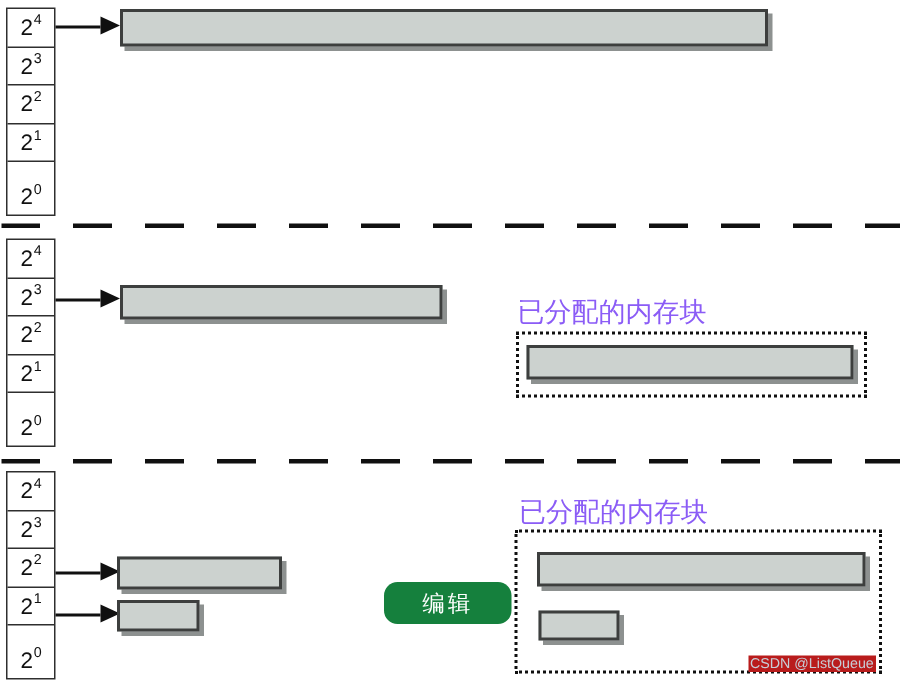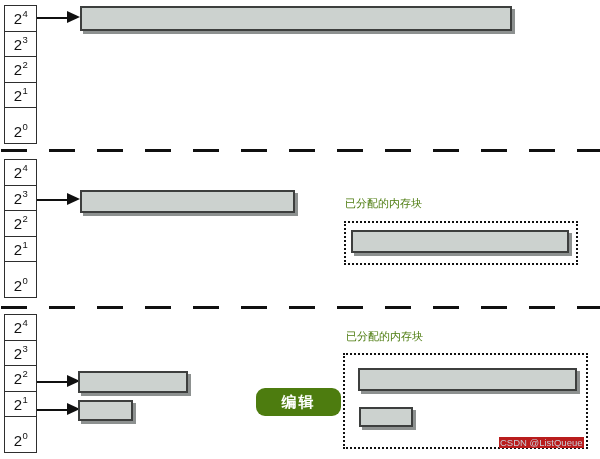--- a/index.html
+++ b/index.html
@@ -29,26 +29,26 @@
   .mem-bar{
     position:absolute;box-sizing:border-box;background:#ccd2cf;
     border:2px solid #3d3f3e;box-shadow:3px 3px 0 0 #8d9190;
   }
   
   .divider{
     position:absolute;left:1px;width:599px;height:3px;
     background:repeating-linear-gradient(90deg,#101010 0 26px,transparent 26px 48px);
   }
   
-  .alloc-label{position:absolute;font-size:11px;font-weight:500;color:#4d7c0f;white-space:nowrap;text-align:right;}
+  .alloc-label{position:absolute;font-size:18px;font-weight:500;color:#8b5cf6;white-space:nowrap;text-align:right;}
   .alloc-box{position:absolute;box-sizing:border-box;border:2px dotted #101010;background:#fff;}
   
   .edit-badge{
     position:absolute;left:256px;top:388px;width:85px;height:28px;border-radius:9px;
-    background:#4d7c0f;color:#fff;font-size:15px;font-weight:700;
+    background:#15803d;color:#fff;font-size:15px;font-weight:400;
     display:flex;align-items:center;justify-content:center;border:none;cursor:pointer;
     letter-spacing:2px;
   }
   .watermark{
     position:absolute;left:499px;top:437px;font-size:9.5px;color:#c7cdd6;
     white-space:nowrap;background:#b91c1c;padding:0 1px;
   }
 </style>
 </head>
 <body>

